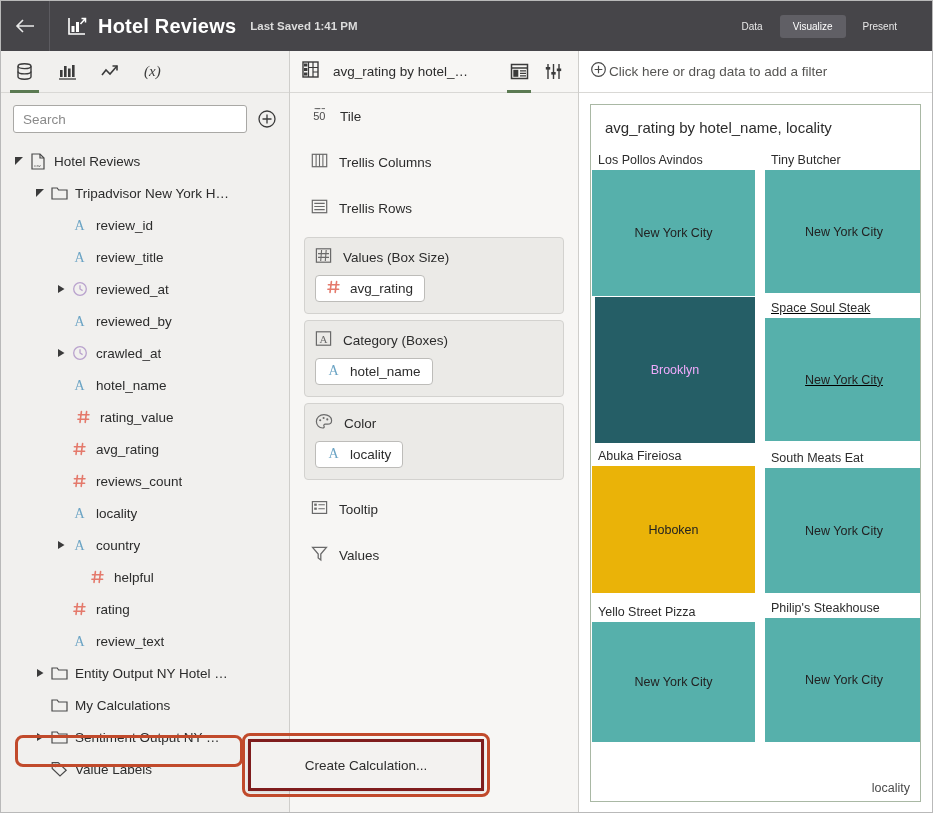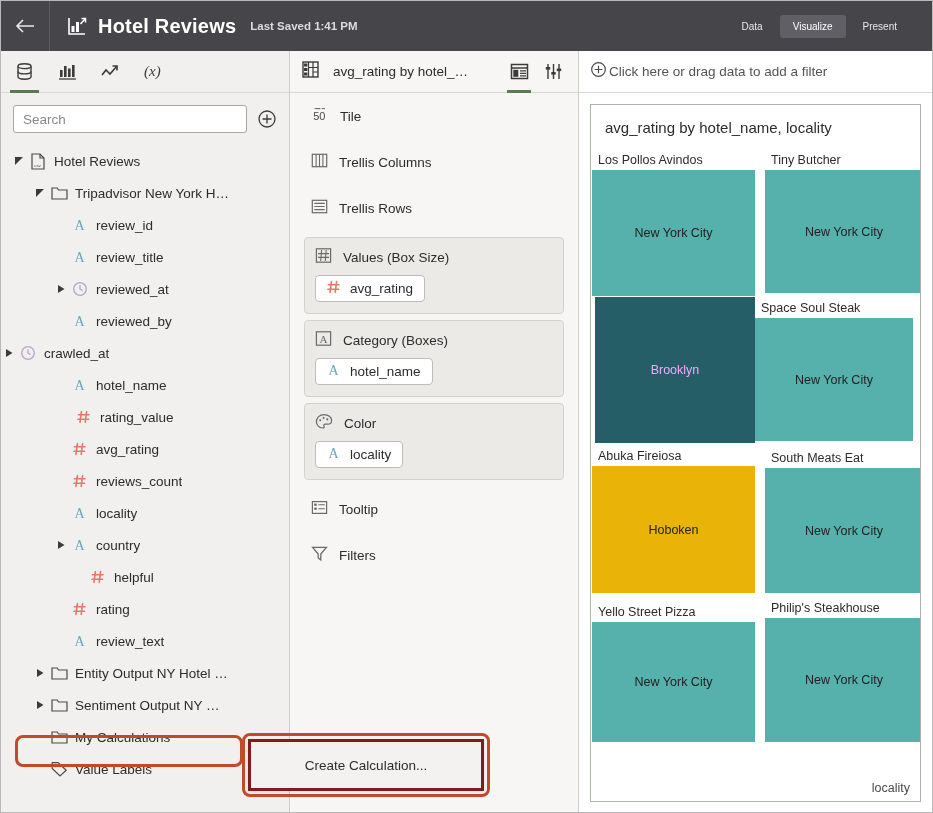--- a/index.html
+++ b/index.html
@@ -355,21 +355,21 @@
         </div>
         <div class="tnode" style="padding-left: 52px;">
           <span class="twist"></span>
           <span class="ticon">
             <svg width="15" height="16" viewBox="0 0 15 16">
               <text x="1.6" y="13" font-size="14" fill="#6aa3c4" font-family="Liberation Serif">A</text>
             </svg>
           </span>
           <span class="tlabel">reviewed_by</span>
         </div>
-        <div class="tnode" style="">
+        <div class="tnode" style="padding-left: 52px;">
           <span class="twist">
             <svg width="10" height="10" viewBox="0 0 10 10">
               <path fill="#3b3b3b" d="M2 1 L8.5 5 L2 9 Z"></path>
             </svg>
           </span>
           <span class="ticon">
             <svg width="16" height="16" viewBox="0 0 16 16">
               <circle cx="8" cy="8" r="6.3" fill="none" stroke="#b9a2cd" stroke-width="1.3"></circle>
               <path d="M8 4.3 V8 L10.6 9.6" fill="none" stroke="#b9a2cd" stroke-width="1.3"></path>
             </svg>
@@ -468,40 +468,40 @@
             </svg>
           </span>
           <span class="ticon">
             <svg width="17" height="15" viewBox="0 0 17 15">
               <path d="M1 13 V2 H6.2 L7.6 4 H16 V13 Z" fill="none" stroke="#4a4a4a" stroke-width="1.2"></path>
             </svg>
           </span>
           <span class="tlabel">Entity Output NY Hotel …</span>
         </div>
         <div class="tnode" style="padding-left: 31px;">
+          <span class="twist"></span>
+          <span class="ticon">
+            <svg width="17" height="15" viewBox="0 0 17 15">
+              <path d="M1 13 V2 H6.2 L7.6 4 H16 V13 Z" fill="none" stroke="#4a4a4a" stroke-width="1.2"></path>
+            </svg>
+          </span>
+          <span class="tlabel">My Calculations</span>
+        </div>
+        <div class="tnode" style="padding-left: 31px;">
           <span class="twist">
             <svg width="10" height="10" viewBox="0 0 10 10">
               <path fill="#3b3b3b" d="M2 1 L8.5 5 L2 9 Z"></path>
             </svg>
           </span>
           <span class="ticon">
             <svg width="17" height="15" viewBox="0 0 17 15">
               <path d="M1 13 V2 H6.2 L7.6 4 H16 V13 Z" fill="none" stroke="#4a4a4a" stroke-width="1.2"></path>
             </svg>
           </span>
           <span class="tlabel">Sentiment Output NY …</span>
-        </div>
-        <div class="tnode" style="padding-left: 31px;">
-          <span class="twist"></span>
-          <span class="ticon">
-            <svg width="17" height="15" viewBox="0 0 17 15">
-              <path d="M1 13 V2 H6.2 L7.6 4 H16 V13 Z" fill="none" stroke="#4a4a4a" stroke-width="1.2"></path>
-            </svg>
-          </span>
-          <span class="tlabel">My Calculations</span>
         </div>
         <div class="tnode" style="padding-left: 31px;">
           <span class="twist"></span>
           <span class="ticon">
             <svg width="17" height="16" viewBox="0 0 17 16">
               <path d="M1.2 7.4 V1.6 H7.2 L15.2 9.2 L9 15 Z" fill="none" stroke="#4a4a4a" stroke-width="1.2"></path>
               <circle cx="4.4" cy="4.6" r="1.2" fill="none" stroke="#4a4a4a" stroke-width="1.1"></circle>
             </svg>
           </span>
           <span class="tlabel">Value Labels</span>
@@ -608,21 +608,21 @@
               <rect x="3.2" y="4.6" width="2.6" height="2.2" fill="#6a6a6a"></rect>
               <rect x="3.2" y="8.6" width="2.6" height="2.2" fill="#6a6a6a"></rect>
               <path d="M7.4 5.7 H13.8 M7.4 9.7 H13.8" stroke="#6a6a6a" stroke-width="1.1"></path>
             </svg></span>
           <span>Tooltip</span>
         </div>
         <div class="shelf-plain">
           <span><svg width="17" height="17" viewBox="0 0 17 17">
               <path d="M1.6 2.4 H15.4 L9.8 9 V15 L7.2 13 V9 Z" fill="none" stroke="#6a6a6a" stroke-width="1.3"></path>
             </svg></span>
-          <span>Filters</span>
+          <span>Values</span>
         </div>
       </div>
   </div>
 
   <div class="panel-right">
     <div class="filter-bar">
       <span>
         <svg width="17" height="17" viewBox="0 0 20 20">
           <circle cx="10" cy="10" r="8" fill="none" stroke="#4a4a4a" stroke-width="1.4"></circle>
           <path d="M10 5.5 V14.5 M5.5 10 H14.5" stroke="#4a4a4a" stroke-width="1.4"></path>
@@ -646,21 +646,21 @@
             <div class="tm-body" style="height: 127px; background: #eab308; color: rgb(34, 34, 34);">Hoboken</div>
           </div>
           <div class="tm-cell" style="left: 1px; top: 452px; width: 163px; height: 141px;">
             <div class="tm-head" style="height: 21px;">Yello Street Pizza</div>
             <div class="tm-body" style="height: 120px; background: rgb(86, 176, 171); color: rgb(34, 34, 34);">New York City</div>
           </div>
           <div class="tm-cell" style="left: 174px; top: 0px; width: 158px; height: 144px;">
             <div class="tm-head" style="height: 21px;">Tiny Butcher</div>
             <div class="tm-body" style="height: 123px; background: rgb(86, 176, 171); color: rgb(34, 34, 34);">New York City</div>
           </div>
-          <div class="tm-cell" style="left: 164px; top: 148px; width: 158px; height: 144px;">
+          <div class="tm-cell" style="left: 174px; top: 148px; width: 158px; height: 144px; text-decoration: underline;">
             <div class="tm-head" style="height: 21px;">Space Soul Steak</div>
             <div class="tm-body" style="height: 123px; background: rgb(86, 176, 171); color: rgb(34, 34, 34);">New York City</div>
           </div>
           <div class="tm-cell" style="left: 174px; top: 298px; width: 158px; height: 146px;">
             <div class="tm-head" style="height: 21px;">South Meats Eat</div>
             <div class="tm-body" style="height: 125px; background: rgb(86, 176, 171); color: rgb(34, 34, 34);">New York City</div>
           </div>
           <div class="tm-cell" style="left: 174px; top: 448px; width: 158px; height: 145px;">
             <div class="tm-head" style="height: 21px;">Philip's Steakhouse</div>
             <div class="tm-body" style="height: 124px; background: rgb(86, 176, 171); color: rgb(34, 34, 34);">New York City</div>

